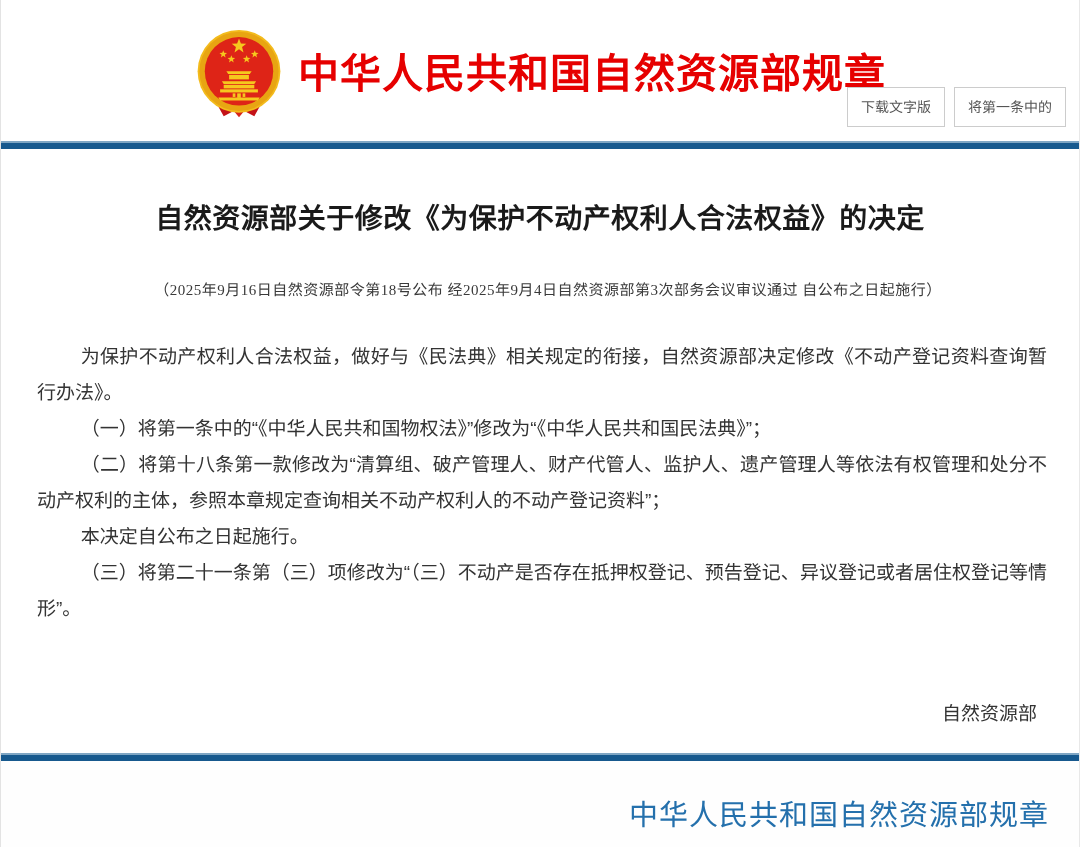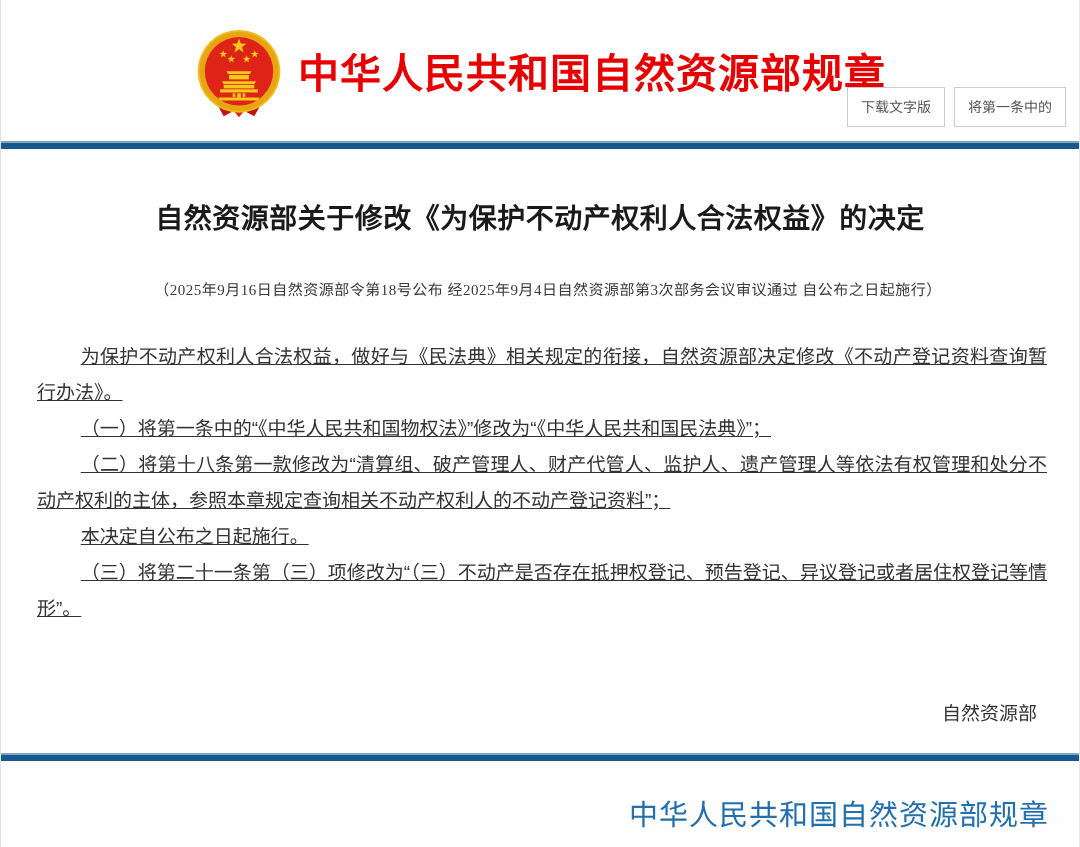--- a/index.html
+++ b/index.html
@@ -69,21 +69,21 @@
   }
   .doc-subtitle {
     margin-top: 42px;
     text-align: center;
     font-family: "Liberation Serif", "DejaVu Serif", serif;
     font-size: 15px;
     color: #3a3a3a;
     letter-spacing: 0.5px;
     padding-left: 16px;
   }
-  .doc-body { margin: 40px 32px 0 36px; text-decoration: underline; }
+  .doc-body { margin: 40px 32px 0 36px; }
   .doc-body p {
     font-size: 19px;
     line-height: 36px;
     text-align: justify;
     text-indent: 2.3em;
     color: #333;
   }
   .signature { margin: 72px 42px 0 0; text-align: right; }
   .signature .sig-name { font-size: 19px; color: #333; line-height: 30px; }
   .signature .sig-date { font-size: 19px; color: #333; line-height: 30px; margin-top: 9px; }

